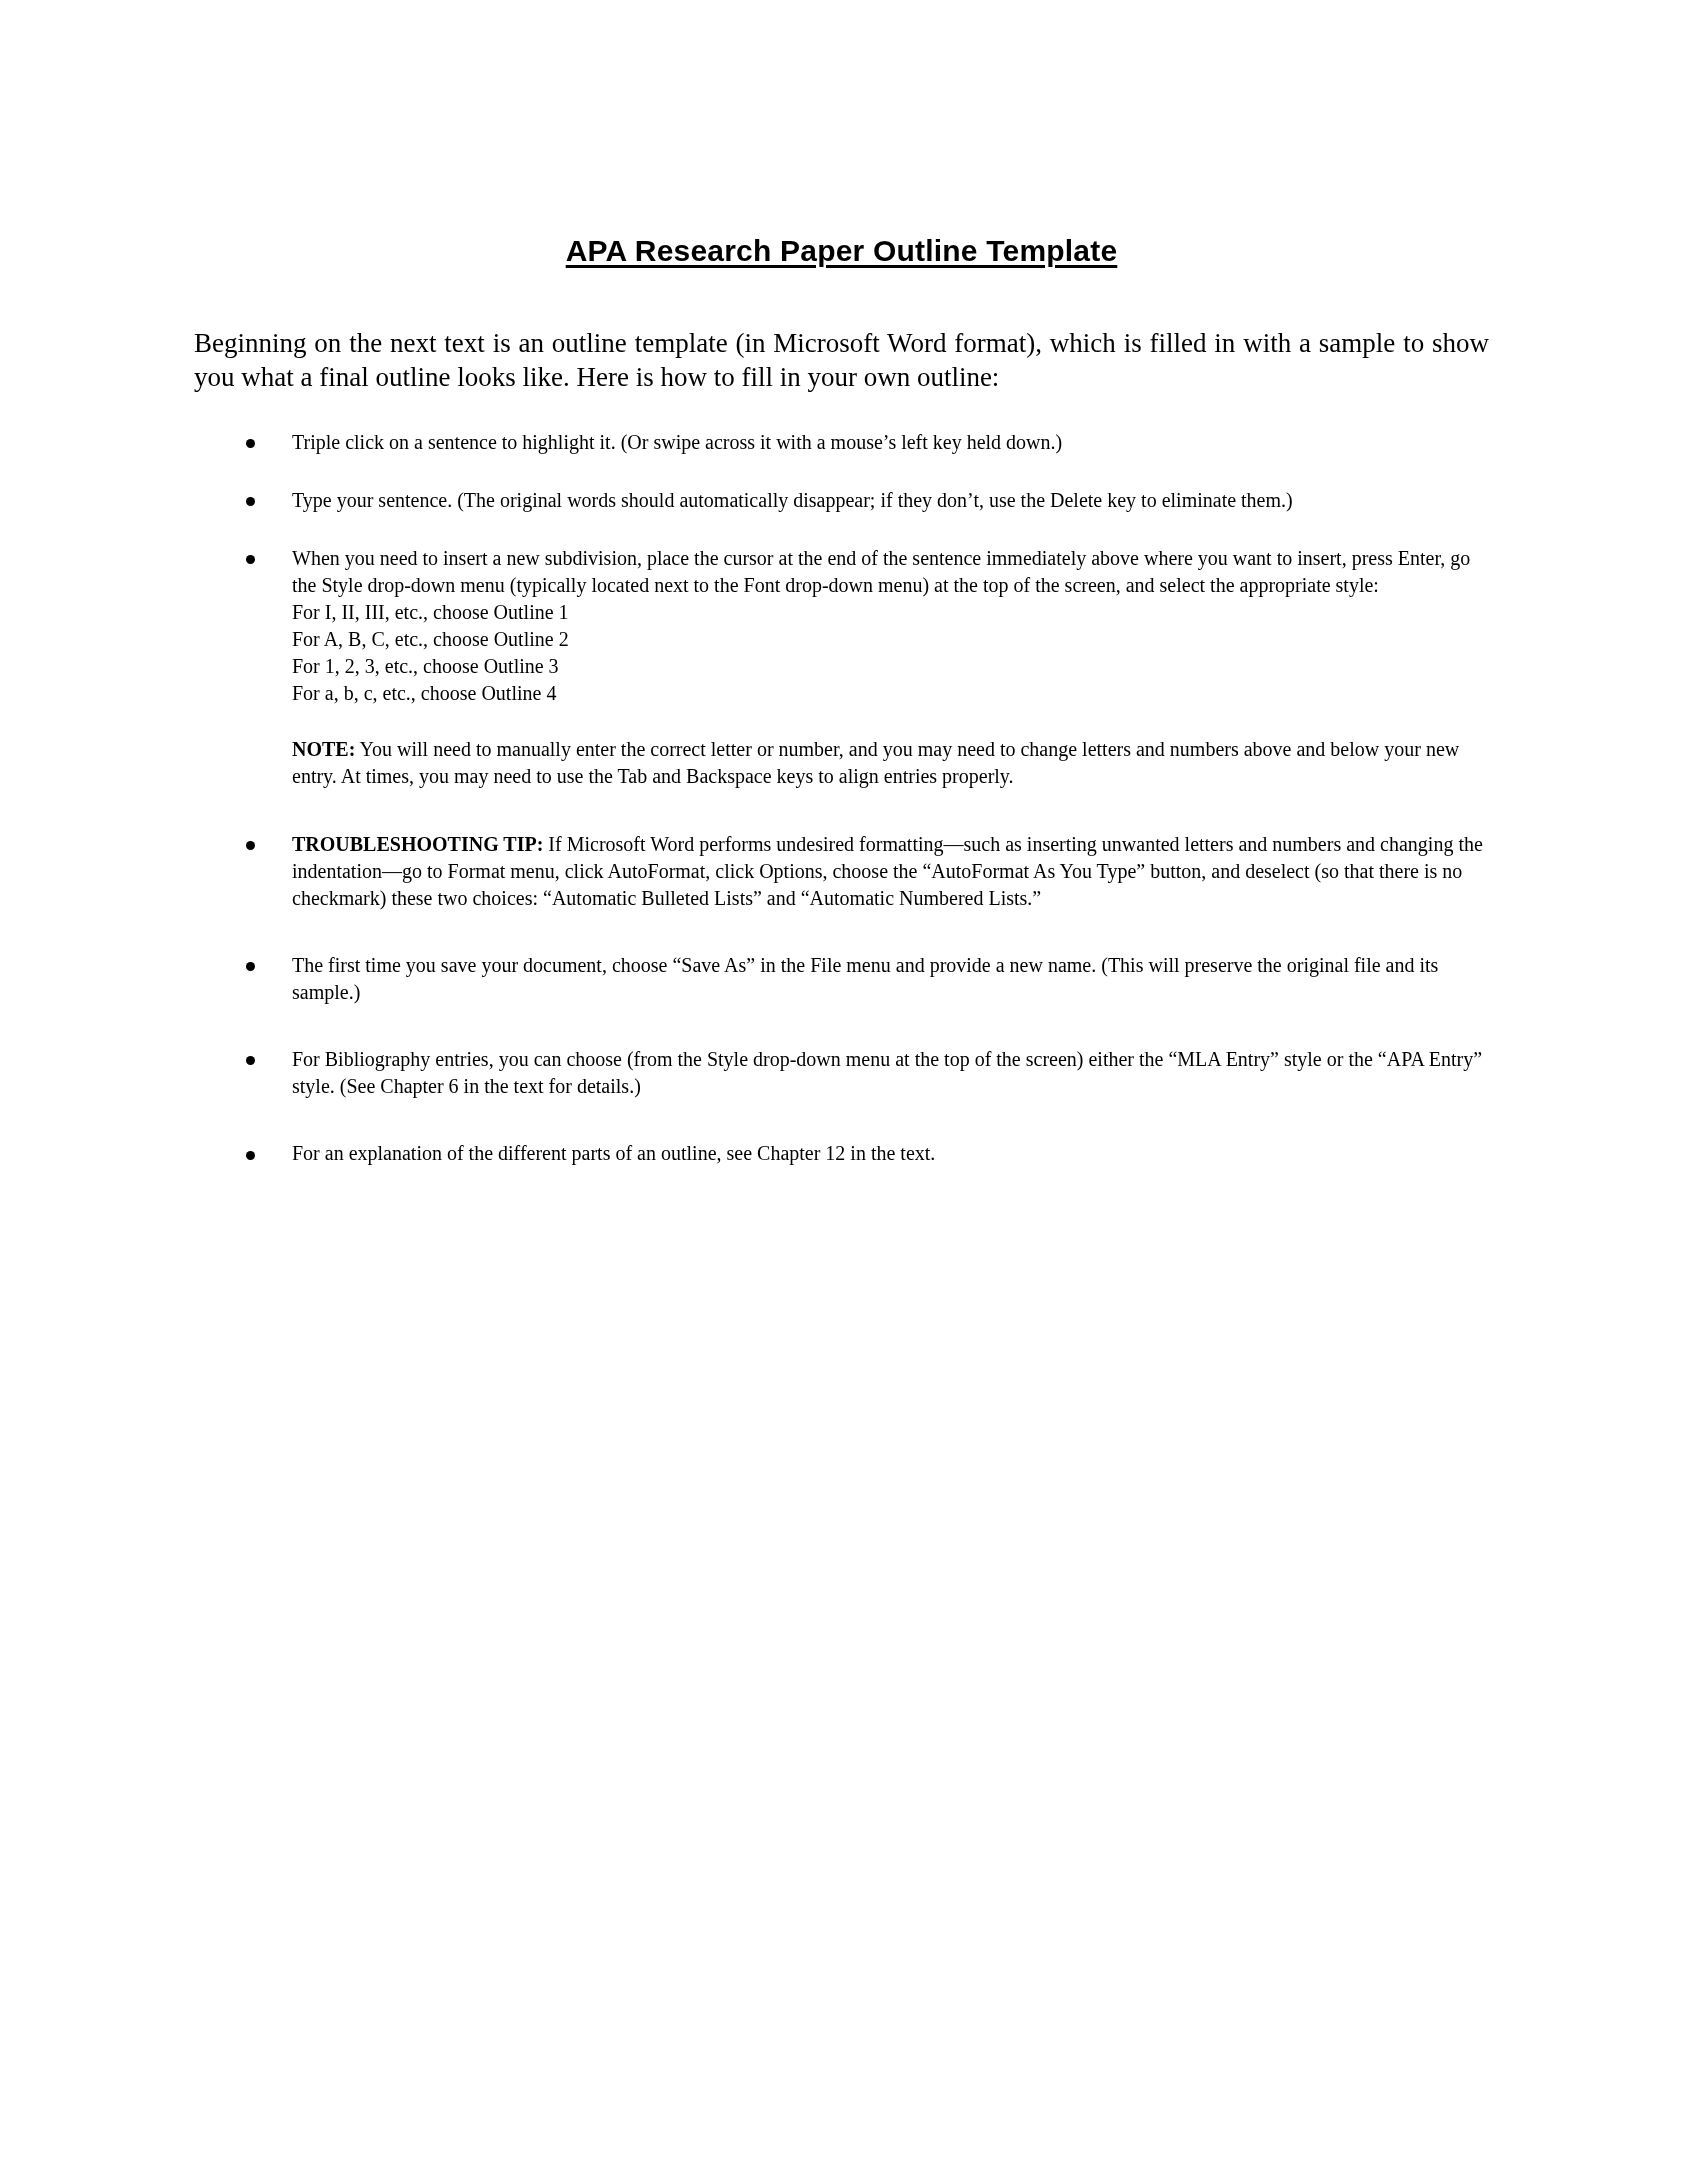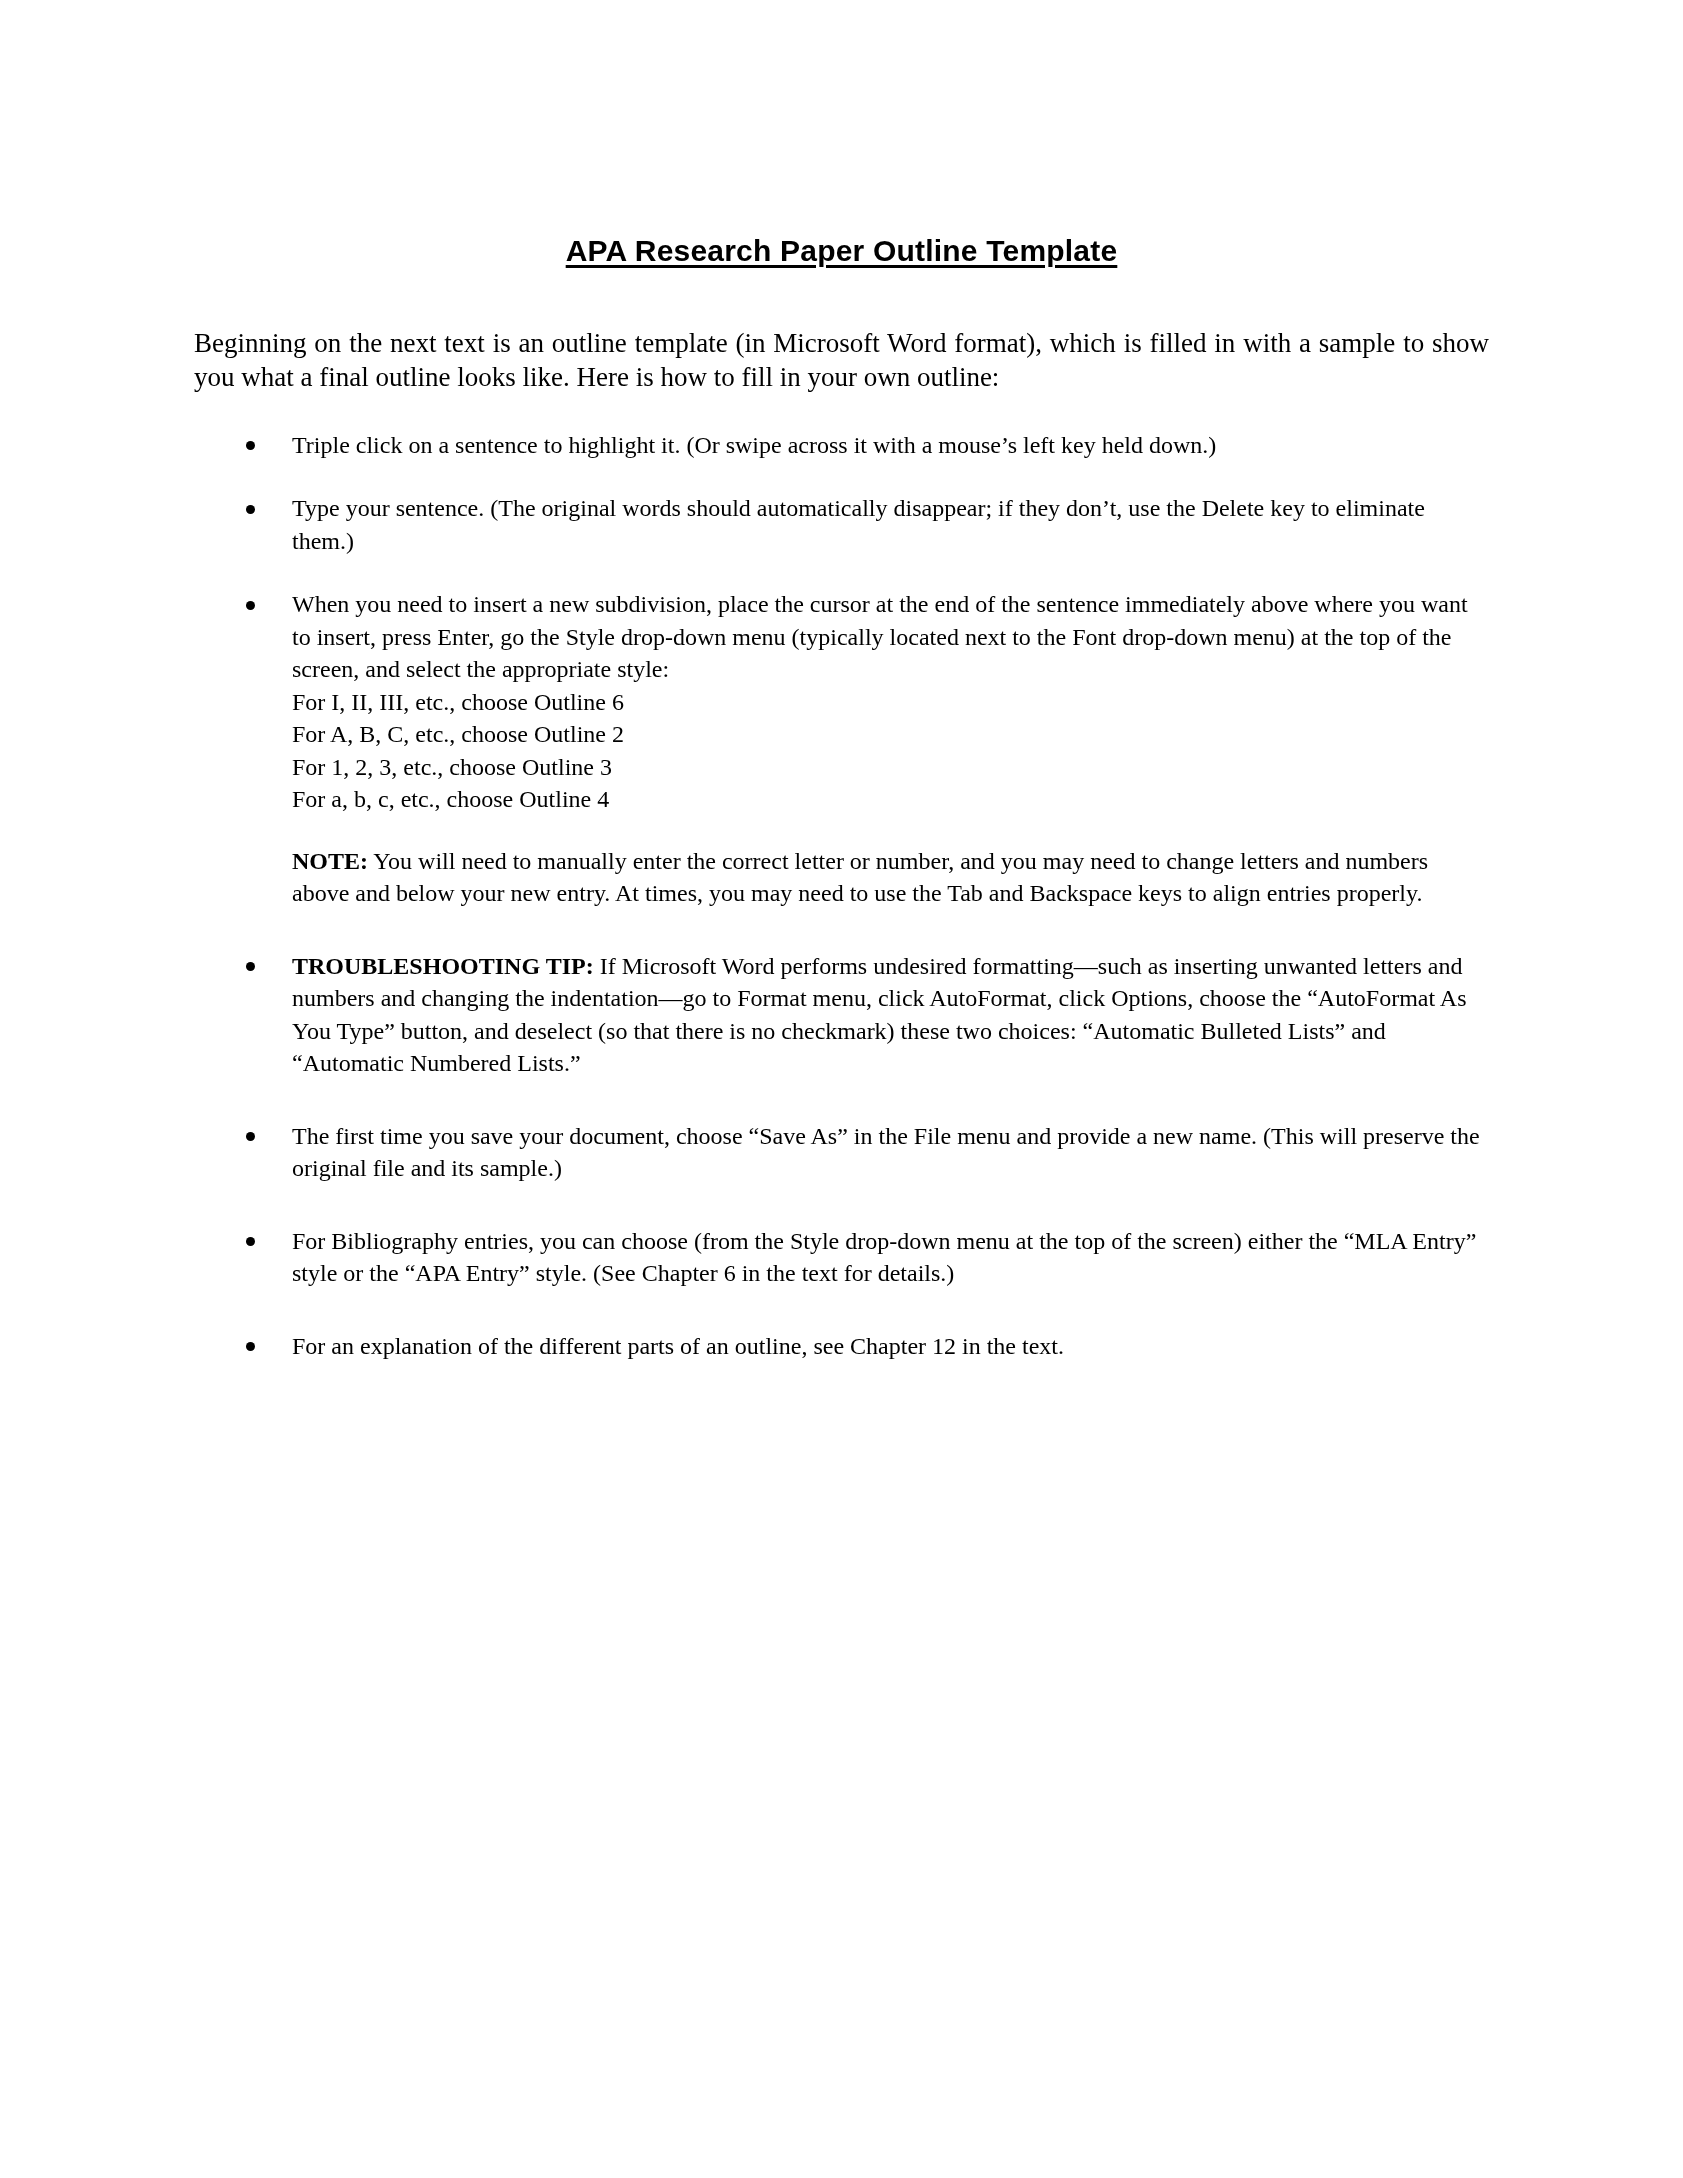--- a/index.html
+++ b/index.html
@@ -56,21 +56,21 @@
   .bullet-list {
     list-style: none;
     margin: 34px 0 0 0;
     padding: 0;
   }
 
   .bullet-item {
     position: relative;
     padding-left: 98px;
     margin-bottom: 31px;
-    font-size: 24px;
+    font-size: 20px;
     line-height: 1.355;
     text-align: left;
   }
 
   .bullet-item:last-child {
     margin-bottom: 12px;
   }
 
   .bullet-dot {
     position: absolute;
@@ -124,21 +124,21 @@
       <li class="bullet-item">
         <span class="bullet-dot"></span>
         <span class="bullet-text">Type your sentence. (The original words should automatically disappear; if they don’t, use the Delete key to eliminate them.)</span>
       </li>
 
 
       <li class="bullet-item item-gap-lg">
         <span class="bullet-dot"></span>
         <span class="bullet-text">When you need to insert a new subdivision, place the cursor at the end of the sentence immediately above where you want to insert, press Enter, go the Style drop-down menu (typically located next to the Font drop-down menu) at the top of the screen, and select the appropriate style:</span>
         <span class="sub-lines">
-          <span class="sub-line">For I, II, III, etc., choose Outline 6</span>
+          <span class="sub-line">For I, II, III, etc., choose Outline 1</span>
           <span class="sub-line">For A, B, C, etc., choose Outline 2</span>
           <span class="sub-line">For 1, 2, 3, etc., choose Outline 3</span>
           <span class="sub-line">For a, b, c, etc., choose Outline 4</span>
         </span>
         <span class="note-para"><b>NOTE:</b><span> You will need to manually enter the correct letter or number, and you may need to change letters and numbers above and below your new entry. At times, you may need to use the Tab and Backspace keys to align entries properly.</span></span>
       </li>
 
       <li class="bullet-item item-gap-lg">
         <span class="bullet-dot"></span>
         <span class="bullet-text"><b>TROUBLESHOOTING TIP:</b><span> If Microsoft Word performs undesired formatting—such as inserting unwanted letters and numbers and changing the indentation—go to Format menu, click AutoFormat, click Options, choose the “AutoFormat As You Type” button, and deselect (so that there is no checkmark) these two choices: “Automatic Bulleted Lists” and “Automatic Numbered Lists.”</span></span>

